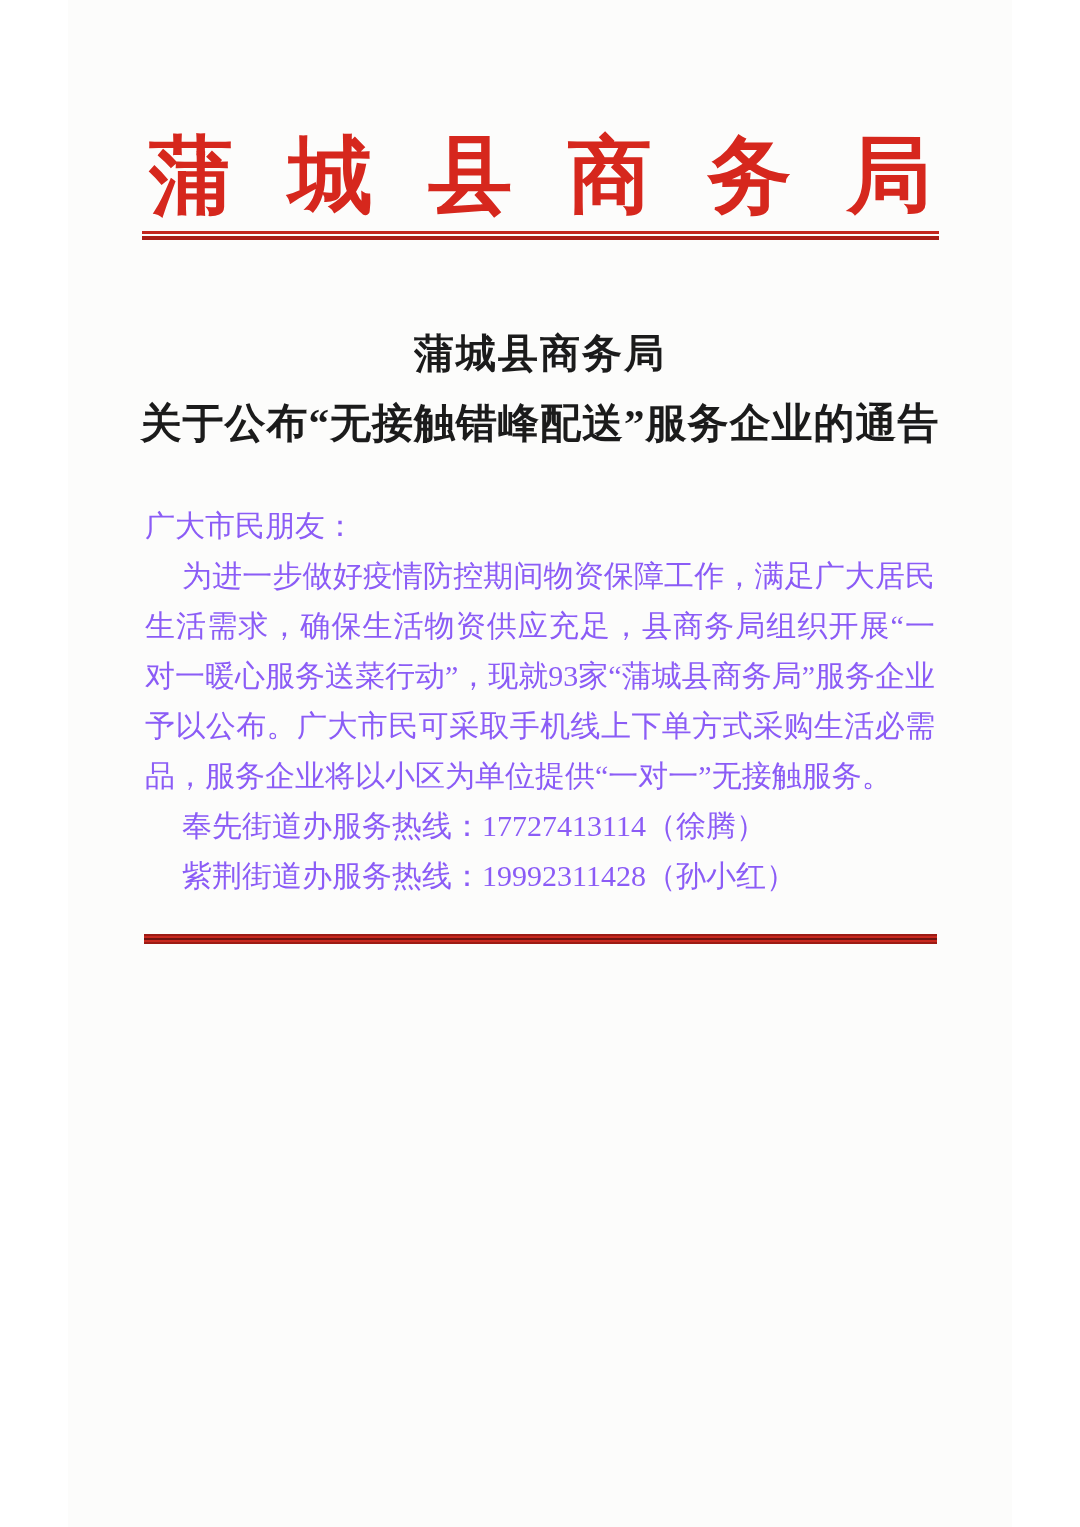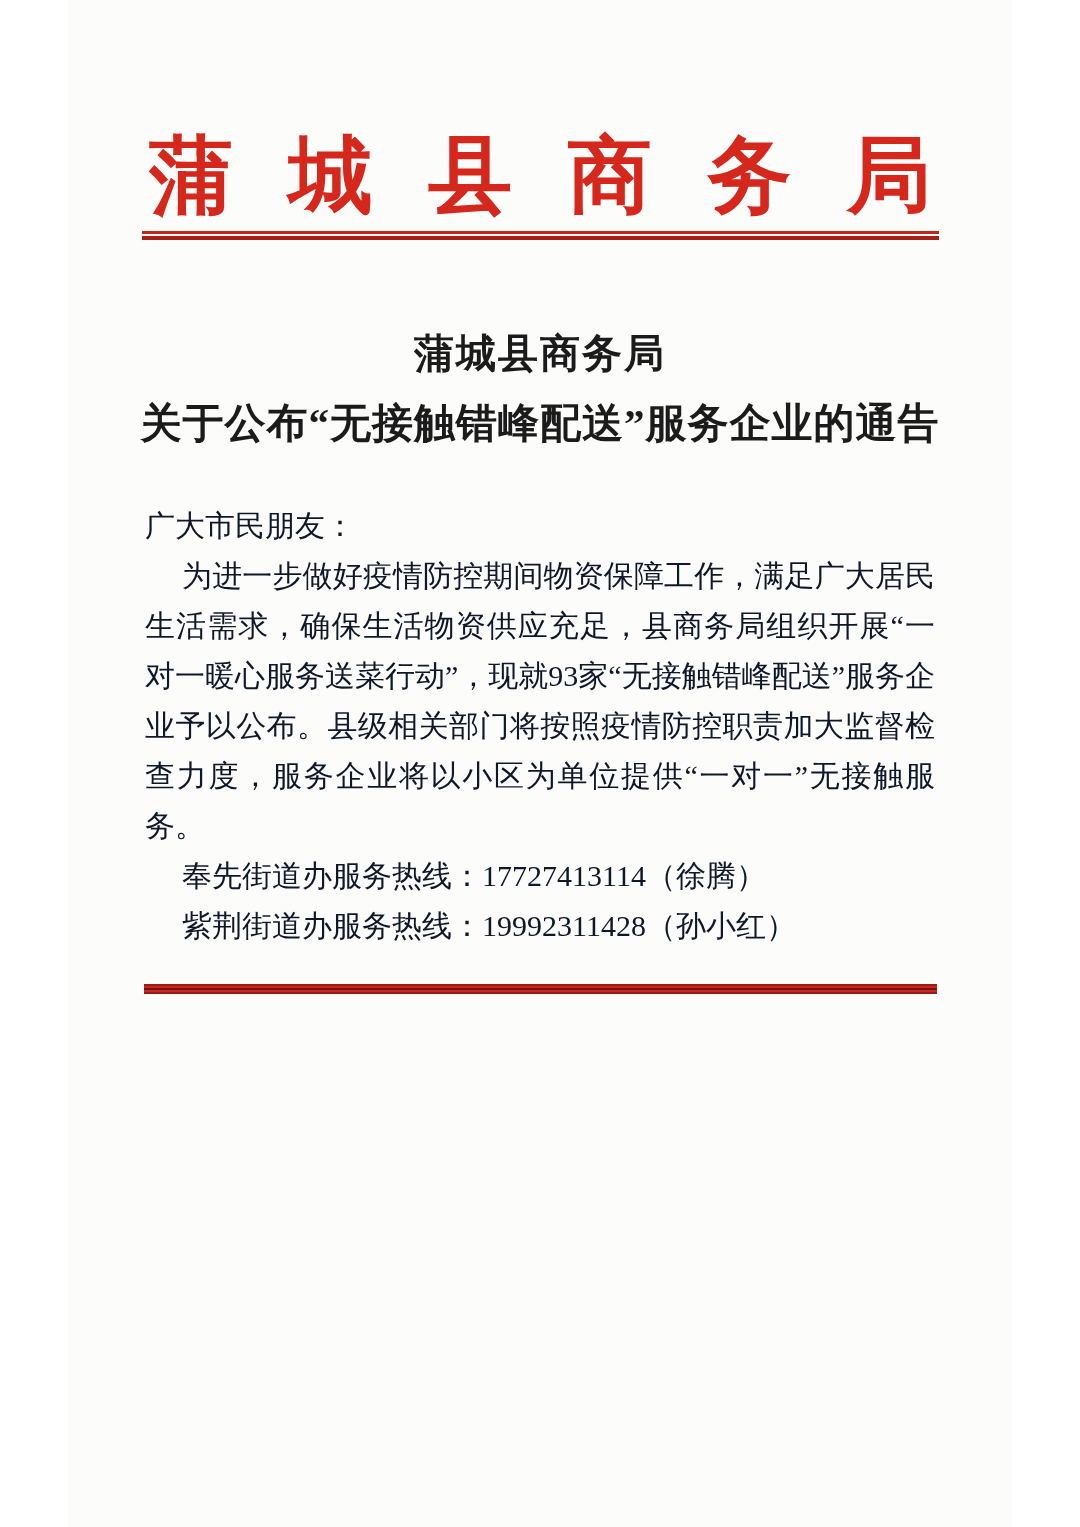--- a/index.html
+++ b/index.html
@@ -56,21 +56,21 @@
     line-height: 52px;
     margin-top: 19px;
     letter-spacing: 1px;
   }
   
   .body-block {
     width: 790px;
     margin: 52px auto 0;
     font-size: 30px;
     line-height: 50px;
-    color: #0f172a;
+    color: #8b5cf6;
     text-align: justify;
   }
   .body-block p {
     margin: 0;
     padding: 0;
   }
   .salutation {
     text-indent: 0;
   }
   .para {
@@ -105,20 +105,20 @@
     <div class="rule-top"></div>
   </header>
 
   <section class="title-block">
     <div class="title-line1">蒲城县商务局</div>
     <div class="title-line2">关于公布“无接触错峰配送”服务企业的通告</div>
   </section>
 
   <section class="body-block">
     <p class="salutation">广大市民朋友：</p>
-    <p class="para">为进一步做好疫情防控期间物资保障工作，满足广大居民生活需求，确保生活物资供应充足，县商务局组织开展“一对一暖心服务送菜行动”，现就93家“无接触错峰配送”服务企业予以公布。县级相关部门将按照疫情防控职责加大监督检查力度，服务企业将以小区为单位提供“一对一”无接触服务。</p>
+    <p class="para">为进一步做好疫情防控期间物资保障工作，满足广大居民生活需求，确保生活物资供应充足，县商务局组织开展“一对一暖心服务送菜行动”，现就93家“蒲城县商务局”服务企业予以公布。广大市民可采取手机线上下单方式采购生活必需品，服务企业将以小区为单位提供“一对一”无接触服务。</p>
     <p class="hotline">奉先街道办服务热线：17727413114（徐腾）</p>
     <p class="hotline">紫荆街道办服务热线：19992311428（孙小红）</p>
   </section>
 
   <div class="rule-bottom"></div>
 
 </div>
 
 </body></html>

